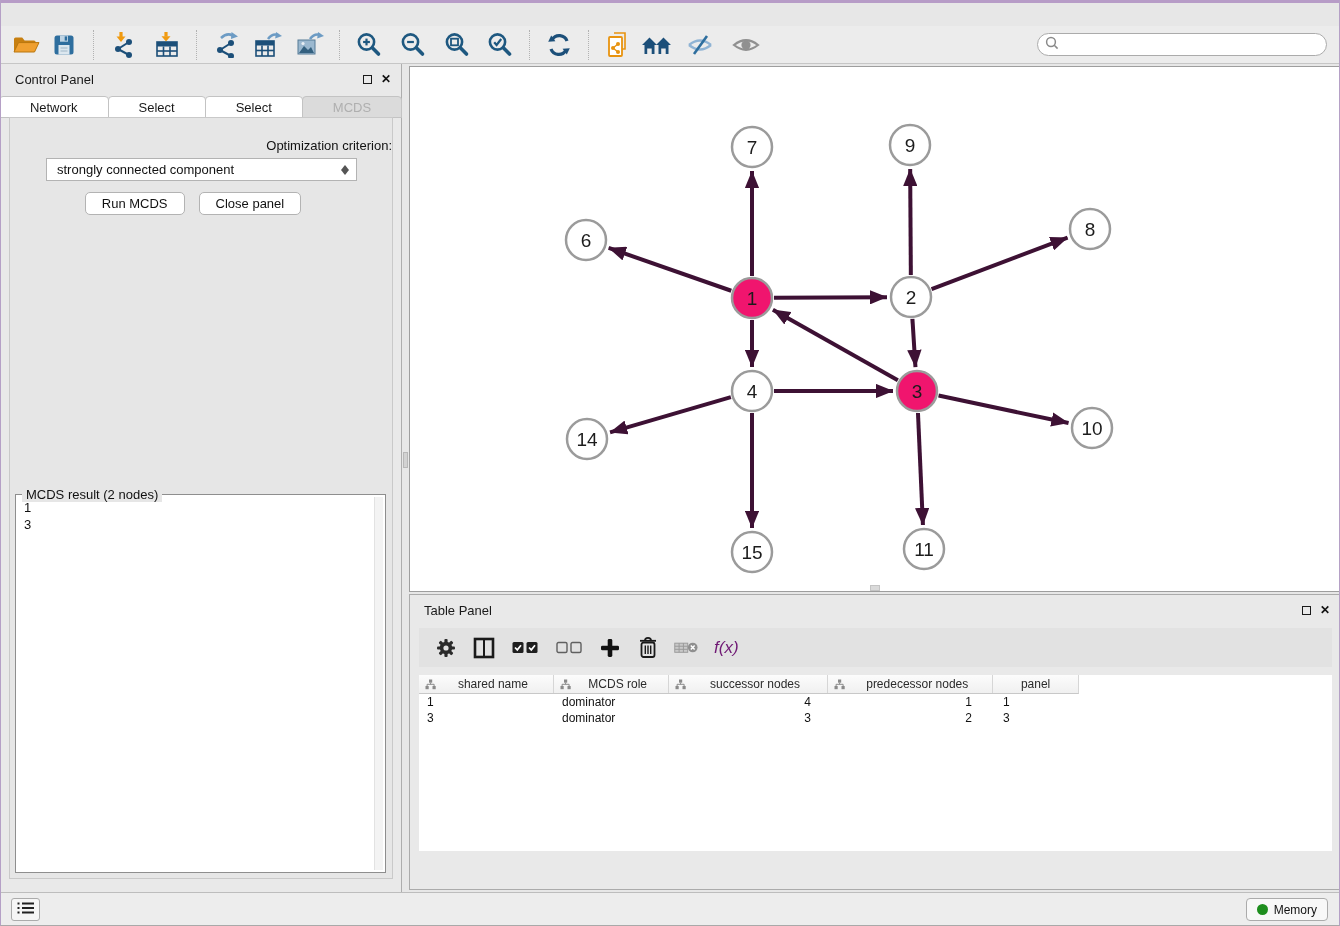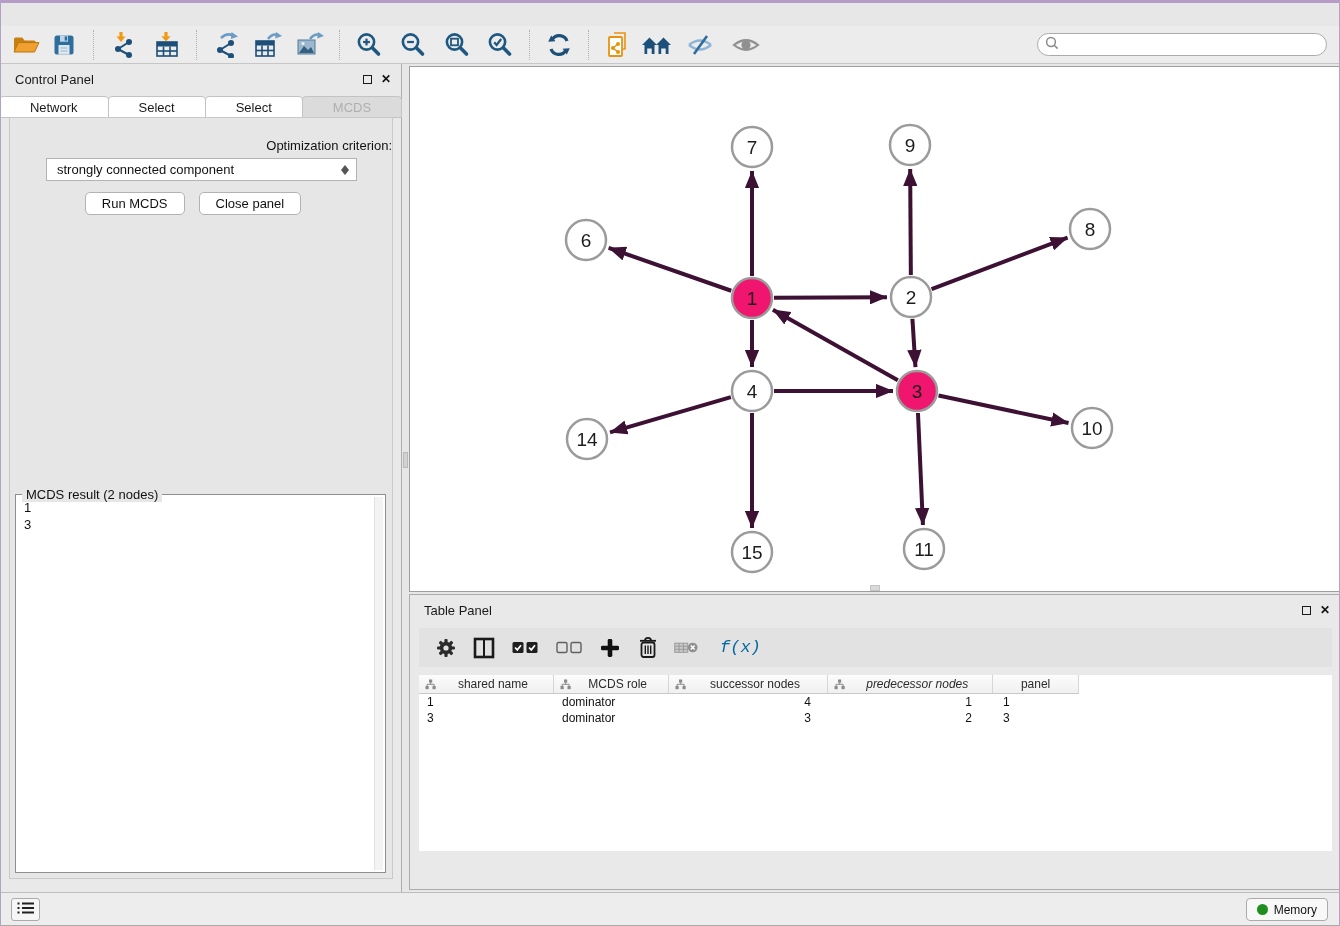--- a/index.html
+++ b/index.html
@@ -76,21 +76,21 @@
   .nw-canvas{position:absolute;top:22px;left:0;right:0;bottom:0;background:#fff;overflow:hidden}
   .canvas-handle{position:absolute;bottom:0;left:50%;margin-left:-5px;width:10px;height:6px;
                  background:#DADADA;border:1px solid #C4C4C4}
 
   
   .table-panel{position:absolute;left:408px;top:594px;width:932px;height:296px;background:#E9E9E9;
                border:1px solid #ABABAB}
   .tp-toolbar{position:absolute;left:9px;top:33px;width:913px;height:39px;background:#E2E2E2;
               display:flex;align-items:center;padding-left:15px}
   .tp-ic{display:flex;align-items:center;justify-content:center;width:24px;height:26px;margin-right:14px}
-  .fx-label{font-family:Liberation Mono, monospace;font-style:italic;font-size:17px;color:#0369a1;margin-left:8px}
+  .fx-label{font-family:Liberation Sans, sans-serif;font-style:italic;font-size:17px;color:#701a75;margin-left:2px}
   .tp-table{position:absolute;left:9px;top:80px;width:913px;height:176px;background:#fff;overflow:hidden}
   .th-row{height:19px;display:flex;background:linear-gradient(#FCFCFC,#F0F0F0);
           border-bottom:1px solid #C8C8C8;width:660px;border-right:1px solid #D6D6D6}
   .th-cell{position:relative;border-right:1px solid #D6D6D6;font-size:12px;color:#2B2B2B;display:flex;
            align-items:center;justify-content:center}
   .th-cell:last-child{border-right:none}
   .th-icon{position:absolute;left:6px;top:4px}
   .tr-row{height:16px;display:flex;font-size:12px;color:#111;align-items:center;width:660px}
   .td{overflow:hidden;white-space:nowrap}
   .tp-tabs{position:absolute;left:0;right:0;top:264px;display:flex;justify-content:center}
@@ -464,21 +464,21 @@
           </div>
           <div class="th-cell" style="width: 160px;">
             <span class="th-icon"><svg width="11" height="11" viewBox="0 0 11 11">
                 <rect x="4" y="0.5" width="3.2" height="3.2" fill="#8A8A8A"></rect>
                 <rect x="0.5" y="7" width="3.2" height="3.2" fill="#8A8A8A"></rect>
                 <rect x="7.5" y="7" width="3.2" height="3.2" fill="#8A8A8A"></rect>
                 <path d="M5.6 3.7 V5.3 M2.1 7 V5.3 H9.1 V7" stroke="#8A8A8A" fill="none" stroke-width="1"></path>
               </svg></span>
             <span style="margin-left: 14px;">successor nodes</span>
           </div>
-          <div class="th-cell" style="width: 165px; font-style: italic;">
+          <div class="th-cell" style="width: 165px;">
             <span class="th-icon"><svg width="11" height="11" viewBox="0 0 11 11">
                 <rect x="4" y="0.5" width="3.2" height="3.2" fill="#8A8A8A"></rect>
                 <rect x="0.5" y="7" width="3.2" height="3.2" fill="#8A8A8A"></rect>
                 <rect x="7.5" y="7" width="3.2" height="3.2" fill="#8A8A8A"></rect>
                 <path d="M5.6 3.7 V5.3 M2.1 7 V5.3 H9.1 V7" stroke="#8A8A8A" fill="none" stroke-width="1"></path>
               </svg></span>
             <span style="margin-left: 14px;">predecessor nodes</span>
           </div>
           <div class="th-cell" style="width: 85px;">
             <span>panel</span>

